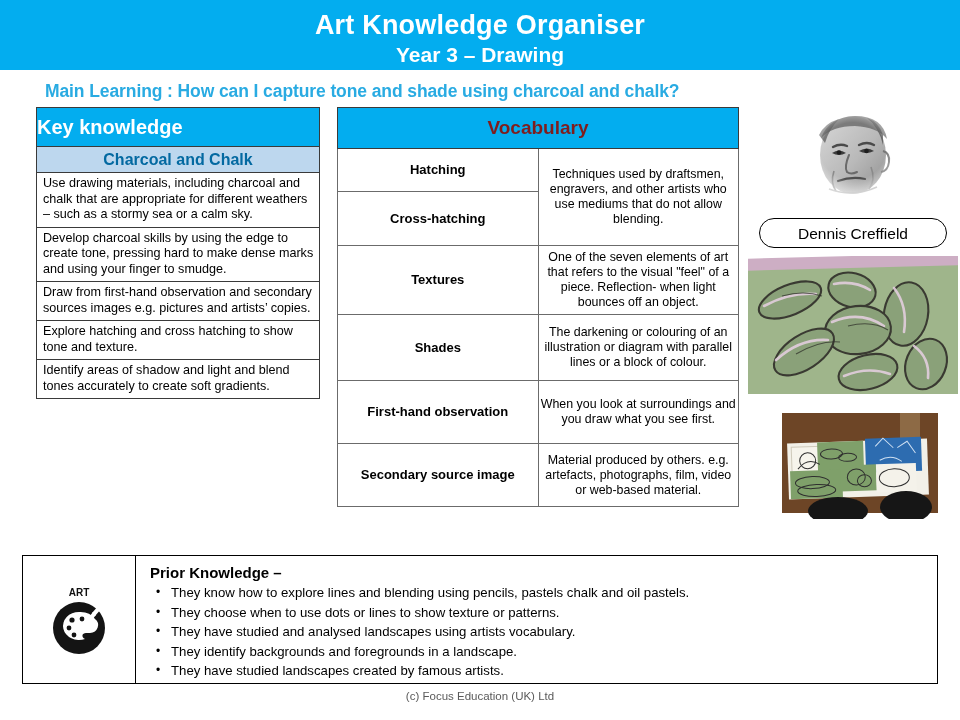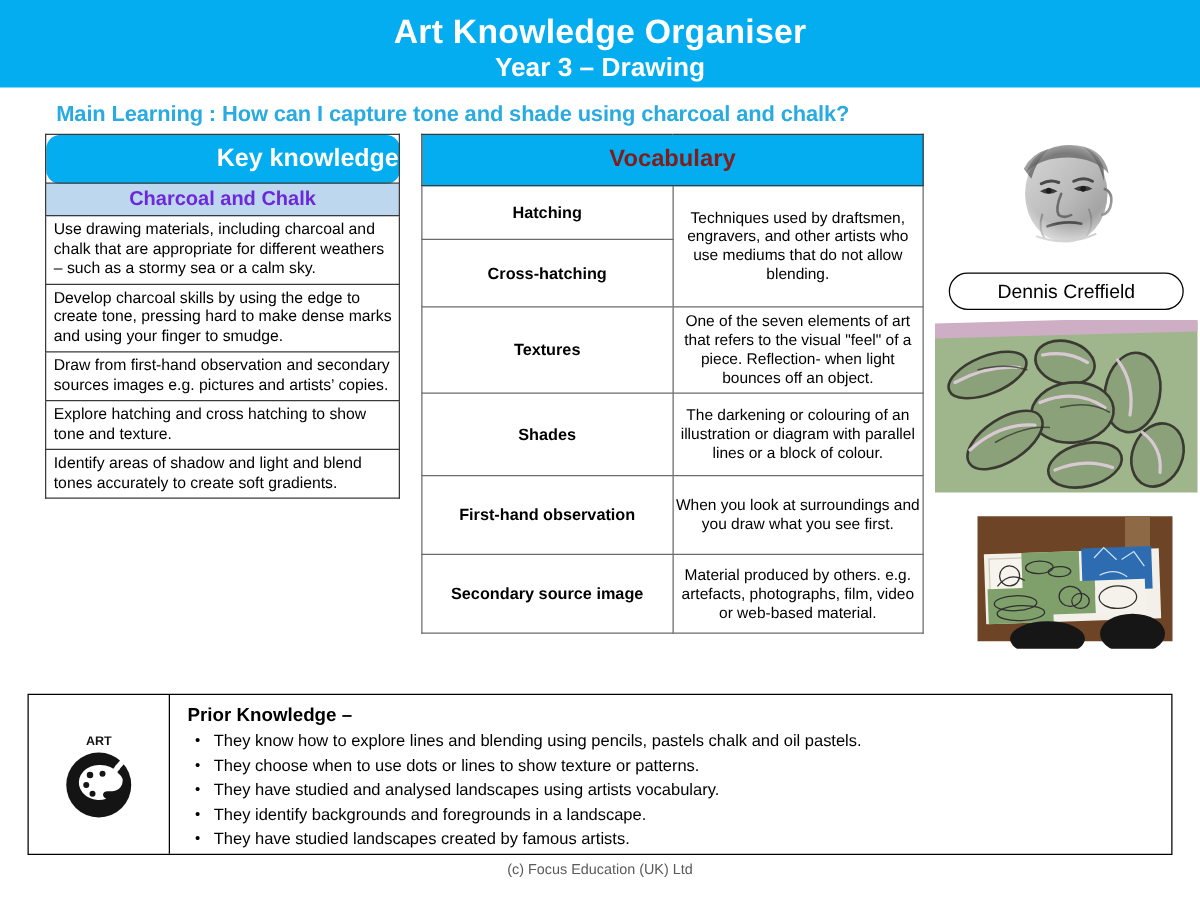--- a/index.html
+++ b/index.html
@@ -63,28 +63,27 @@
   }
   .key-table td {
     border: 1px solid #3a3a3a;
     padding: 0;
   }
   .key-head {
     background: #03ADEF;
     color: #ffffff;
     font-size: 20px;
     font-weight: bold;
-    text-align: right;
+    text-align: left;
     height: 38px;
     vertical-align: middle;
-    border-radius: 11px;
   }
   .key-sub {
     background: #BDD7EE;
-    color: #6d28d9;
+    color: #0369a1;
     font-size: 16px;
     font-weight: bold;
     text-align: center;
     height: 25px;
     vertical-align: middle;
   }
   .key-row {
     font-size: 12.6px;
     line-height: 15.5px;
     padding: 3px 5px 4px 6px !important;

